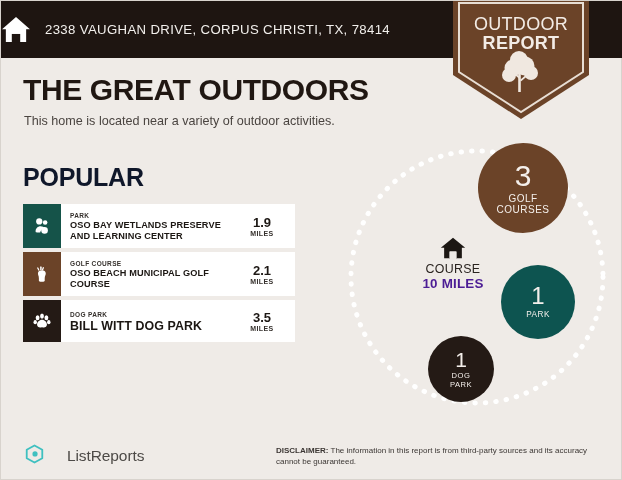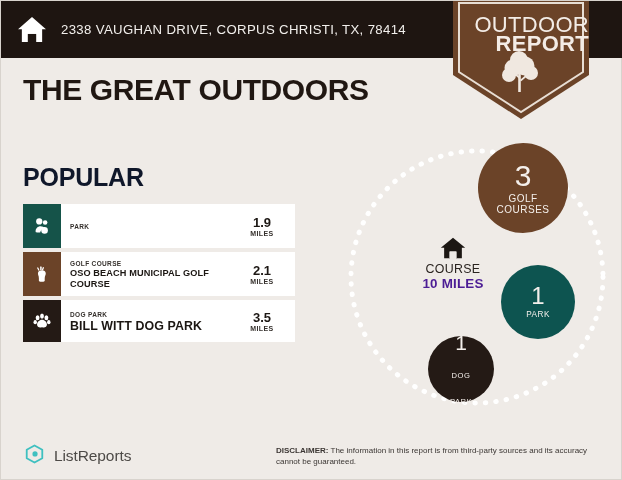--- a/index.html
+++ b/index.html
@@ -15,21 +15,21 @@
     background: #efebe7;
     border: 1px solid #d8d3cd;
   }
 
   
   .header-bar {
     position: absolute; left: 0; top: 0;
     width: 622px; height: 57px;
     background: #1e1511;
     display: flex; align-items: center;
-    padding-left: 16px;
+    padding-left: 0;
   }
   .home-glyph { width: 30px; height: 27px; display:block; }
   .header-address {
     color: #f2efec;
     font-size: 13.2px;
     letter-spacing: 0.35px;
     margin-left: 14px;
     white-space: nowrap;
     font-weight: 400;
   }
@@ -37,23 +37,23 @@
   
   .badge {
     position: absolute; left: 452px; top: 0;
     width: 136px; height: 118px;
     z-index: 5;
   }
   .badge svg { display:block; width:136px; height:118px; }
   .badge-text {
     position: absolute; left: 0; top: 14px;
     width: 136px;
-    text-align: right;
+    text-align: center;
     color: #f3ece6;
-    font-size: 22px;
+    font-size: 18px;
     font-weight: 400;
     line-height: 19px;
     letter-spacing: 0.3px;
   }
 
   
   .title {
     position: absolute; left: 22px; top: 72px;
     font-size: 30px; font-weight: 700;
     color: #201712;
@@ -125,38 +125,38 @@
   #bubble-golf { left: 141px; top: 6px; width: 90px; height: 90px; background: #6b4328; }
   #bubble-golf .bub-num { font-size: 30px; margin-bottom: 3px; }
   #bubble-golf .bub-lab { font-size: 10px; }
 
   #bubble-park { left: 164px; top: 128px; width: 74px; height: 74px; background: #0d5450; }
   #bubble-park .bub-num { font-size: 24px; margin-bottom: 3px; }
   #bubble-park .bub-lab { font-size: 8.2px; }
 
   #bubble-dog { left: 91px; top: 199px; width: 66px; height: 66px; background: #241a15; }
   #bubble-dog .bub-num { font-size: 21px; margin-bottom: 2px; }
-  #bubble-dog .bub-lab { font-size: 7.6px; margin-top: 17px; }
+  #bubble-dog .bub-lab { font-size: 7.6px; }
 
   .center-block {
     position: absolute; left: 62px; top: 100px;
     width: 108px; text-align: center;
   }
   .center-home { display: block; margin: 0 auto 3px; }
   .center-l1 { font-size: 12.4px; color: #2a2420; letter-spacing: 0.3px; line-height: 14px; }
   .center-l2 { font-size: 13.4px; font-weight: 700; color: #4c1d95; letter-spacing: 0.2px; line-height: 15px; text-align: center; }
 
   
   .footer-logo {
     position: absolute; left: 24px; top: 443px;
     display: flex; align-items: center;
   }
   .lr-name {
     font-size: 15.5px; color: #4d4a47;
-    margin-left: 10px; letter-spacing: -0.1px;
+    margin-left: 23px; letter-spacing: -0.1px;
   }
   .disclaimer {
     position: absolute; left: 275px; top: 444px;
     width: 330px;
     font-size: 8px; line-height: 11px; color: #3b3633;
   }
   .disclaimer b { font-weight: 700; }
 </style>
 </head>
 <body>
@@ -188,37 +188,39 @@
         <path d="M67 79 l7.5 -6.5 1.1 1.4 -7.4 6.4z"></path>
       </g>
     </svg>
     <div class="badge-text">
       <div>OUTDOOR</div>
       <div style="font-weight:700">REPORT</div>
     </div>
   </div>
 
   <div class="title">THE GREAT OUTDOORS</div>
+  <div class="subtitle">This home is located near a variety of outdoor activities.</div>
 
   <div class="popular-head">POPULAR</div>
 
   <div class="list">
 
     <div class="row tall">
       <div class="row-icon" style="background:#155349">
         <svg width="22" height="22" viewBox="0 0 24 24" aria-hidden="true">
           <circle cx="9" cy="7" r="3.4" fill="#fff"></circle>
           <circle cx="15.4" cy="8.2" r="2.5" fill="#fff"></circle>
           <path d="M5 18c0-3.2 2.4-5.6 5.4-5.6 2.2 0 3.6 1 4.4 2.4-2.6.5-4.3 2-4.8 4.2H6.2C5.5 19 5 18.6 5 18z" fill="#fff"></path>
           <circle cx="14.8" cy="16.8" r="3.6" fill="#fff"></circle>
         </svg>
       </div>
       <div class="row-body">
         <div>
           <div class="row-cat">PARK</div>
+          <div class="row-name">OSO BAY WETLANDS PRESERVE AND LEARNING CENTER</div>
         </div>
       </div>
       <div class="row-dist">
         <span class="dist-num">1.9</span>
         <span class="dist-unit">MILES</span>
       </div>
     </div>
 
     <div class="row tall">
       <div class="row-icon" style="background:#6b4328">

